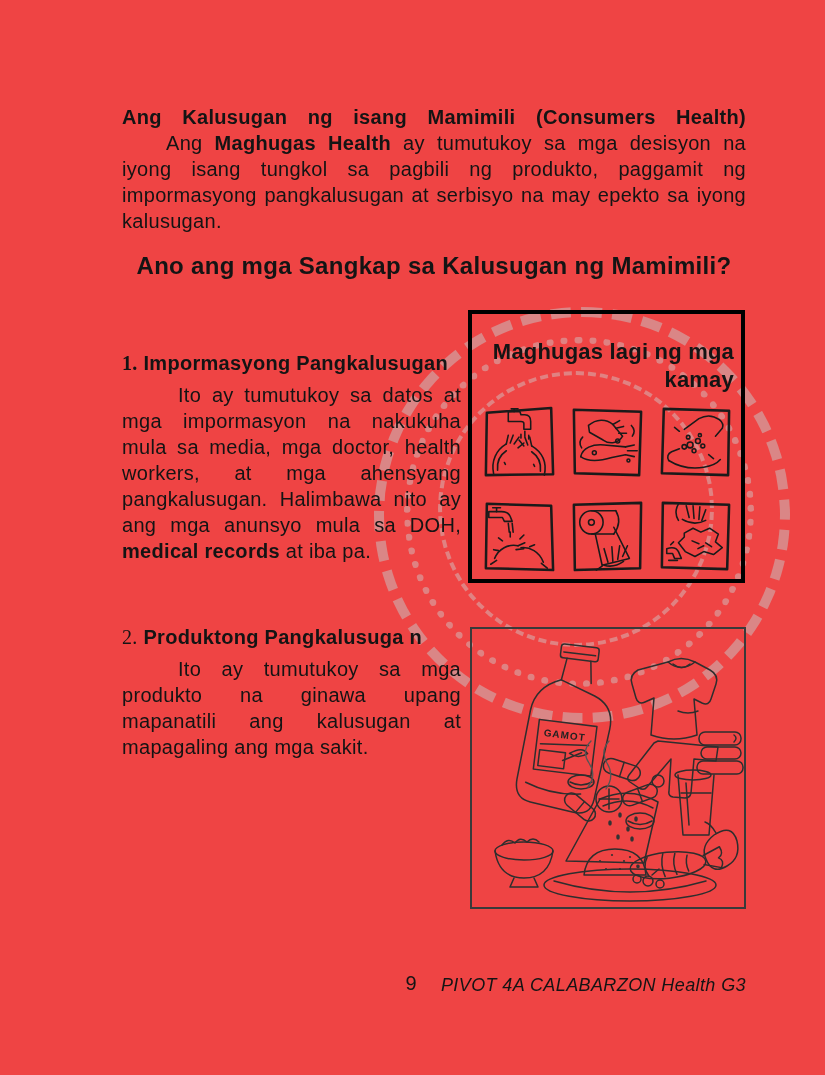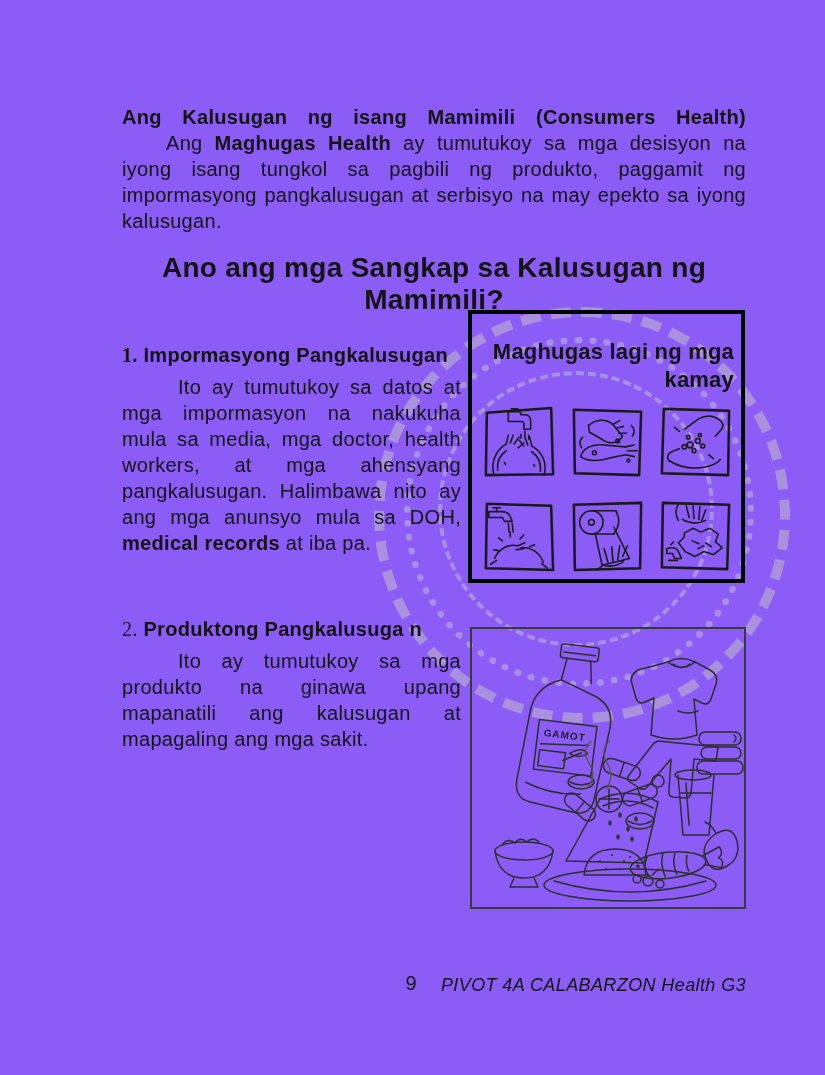--- a/index.html
+++ b/index.html
@@ -1,32 +1,32 @@
 <!DOCTYPE html>
 <html><head>
 <meta charset="utf-8">
 <style>
   html,body{margin:0;padding:0;background:#fff;}
-  .page{position:relative;width:825px;height:1075px;background:#8b5cf6;overflow:hidden;
+  .page{position:relative;width:825px;height:1075px;background:#ef4444;overflow:hidden;
         font-family:"Liberation Sans",sans-serif;color:#141414;}
   
   .wm{position:absolute;border-radius:50%;pointer-events:none;z-index:0;}
   .wm-outer{left:374px;top:307px;width:396px;height:396px;border:10px dashed #c7c7c7;opacity:.5;}
   .wm-mid{left:404px;top:337px;width:336px;height:336px;border:7px dotted #cdcdcd;opacity:.45;}
   .wm-inner{left:438px;top:371px;width:268px;height:268px;border:4px dashed #cecece;opacity:.45;}
   .content{position:relative;z-index:1;}
   
   .textblock{position:absolute;left:122px;top:104px;width:624px;font-size:20px;line-height:26px;letter-spacing:.3px;}
   .title-line{font-weight:bold;text-align:justify;text-align-last:justify;white-space:nowrap0;}
   .intro{margin:0;text-align:justify;text-indent:44px;}
   .question{position:absolute;left:122px;top:252px;width:624px;text-align:center;font-weight:bold;
-            font-size:28px;letter-spacing:.3px;}
+            font-size:24px;letter-spacing:.3px;}
   
   .col{position:absolute;left:122px;width:339px;font-size:20px;line-height:26px;letter-spacing:.3px;}
-  .col h3{margin:0 0 6px 0;font-size:20px;font-weight:bold;letter-spacing:.3px;}
+  .col h3{margin:8px 0 6px 0;font-size:20px;font-weight:bold;letter-spacing:.3px;}
   .num{font-family:"Liberation Serif",serif;}
   .num-bold{font-weight:bold;}
   .num-reg{font-weight:normal;}
   .col p{margin:0;text-align:justify;text-indent:56px;}
   #section1{top:342px;}
   #section2{top:616px;}
   #section2 p.second{margin-top:14px;}
   
   .fig1{position:absolute;left:468px;top:310px;width:269px;height:265px;border:4px solid #000;background:transparent;}
   .fig1 .cap{width:255px;margin:24px auto 0 auto;font-weight:bold;font-size:22px;line-height:28px;

